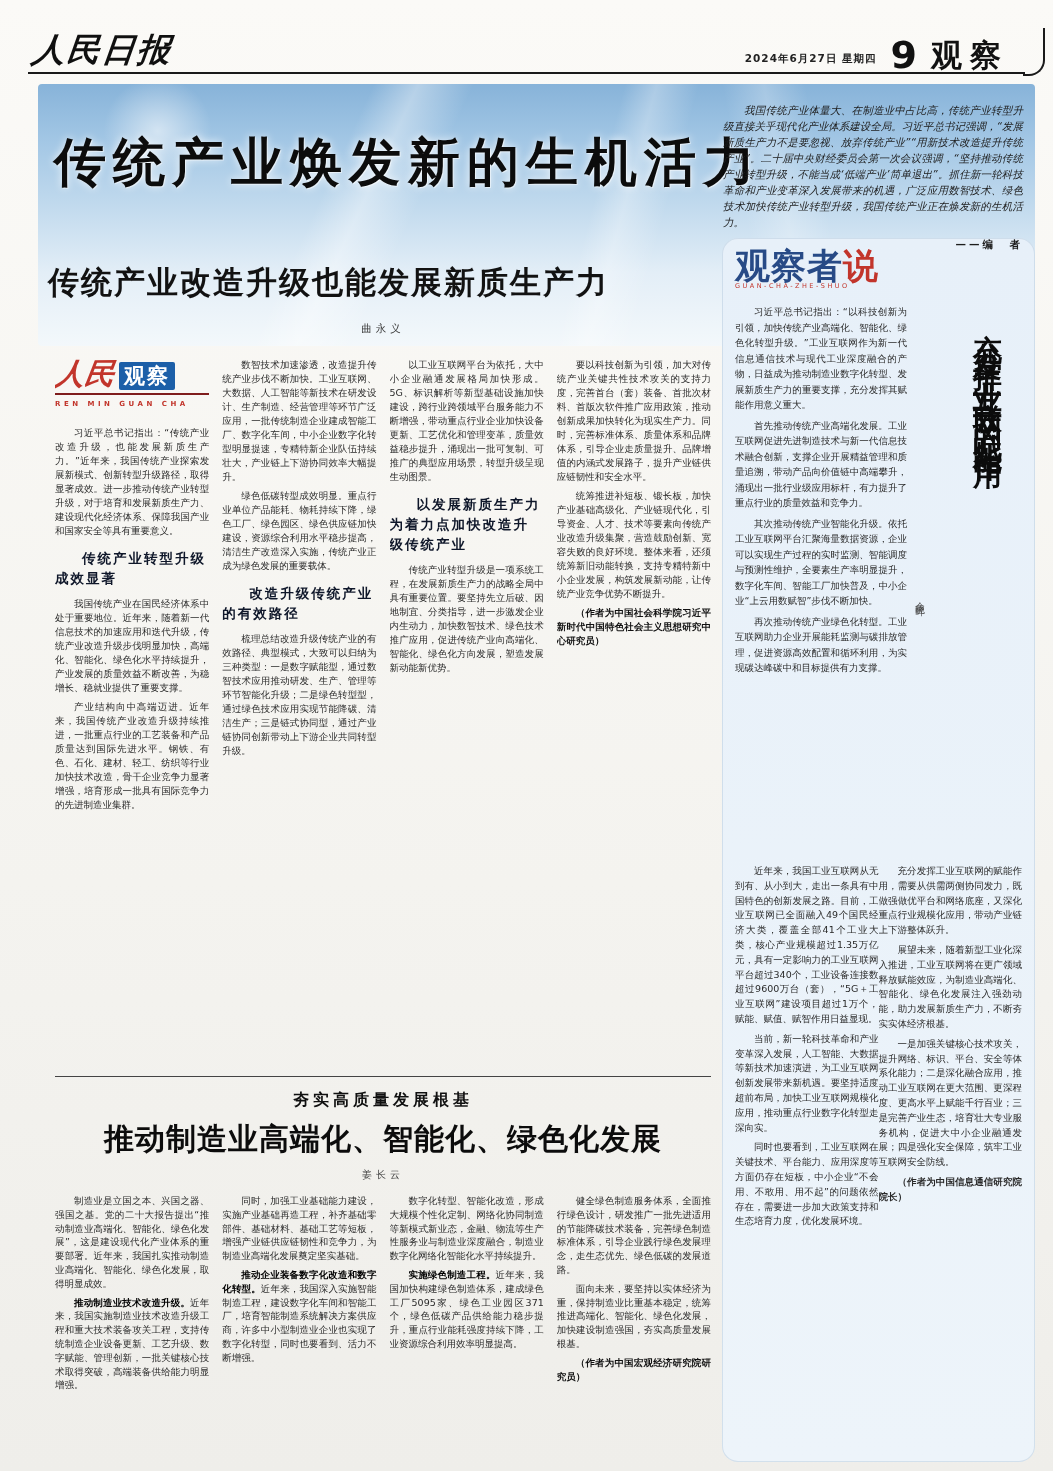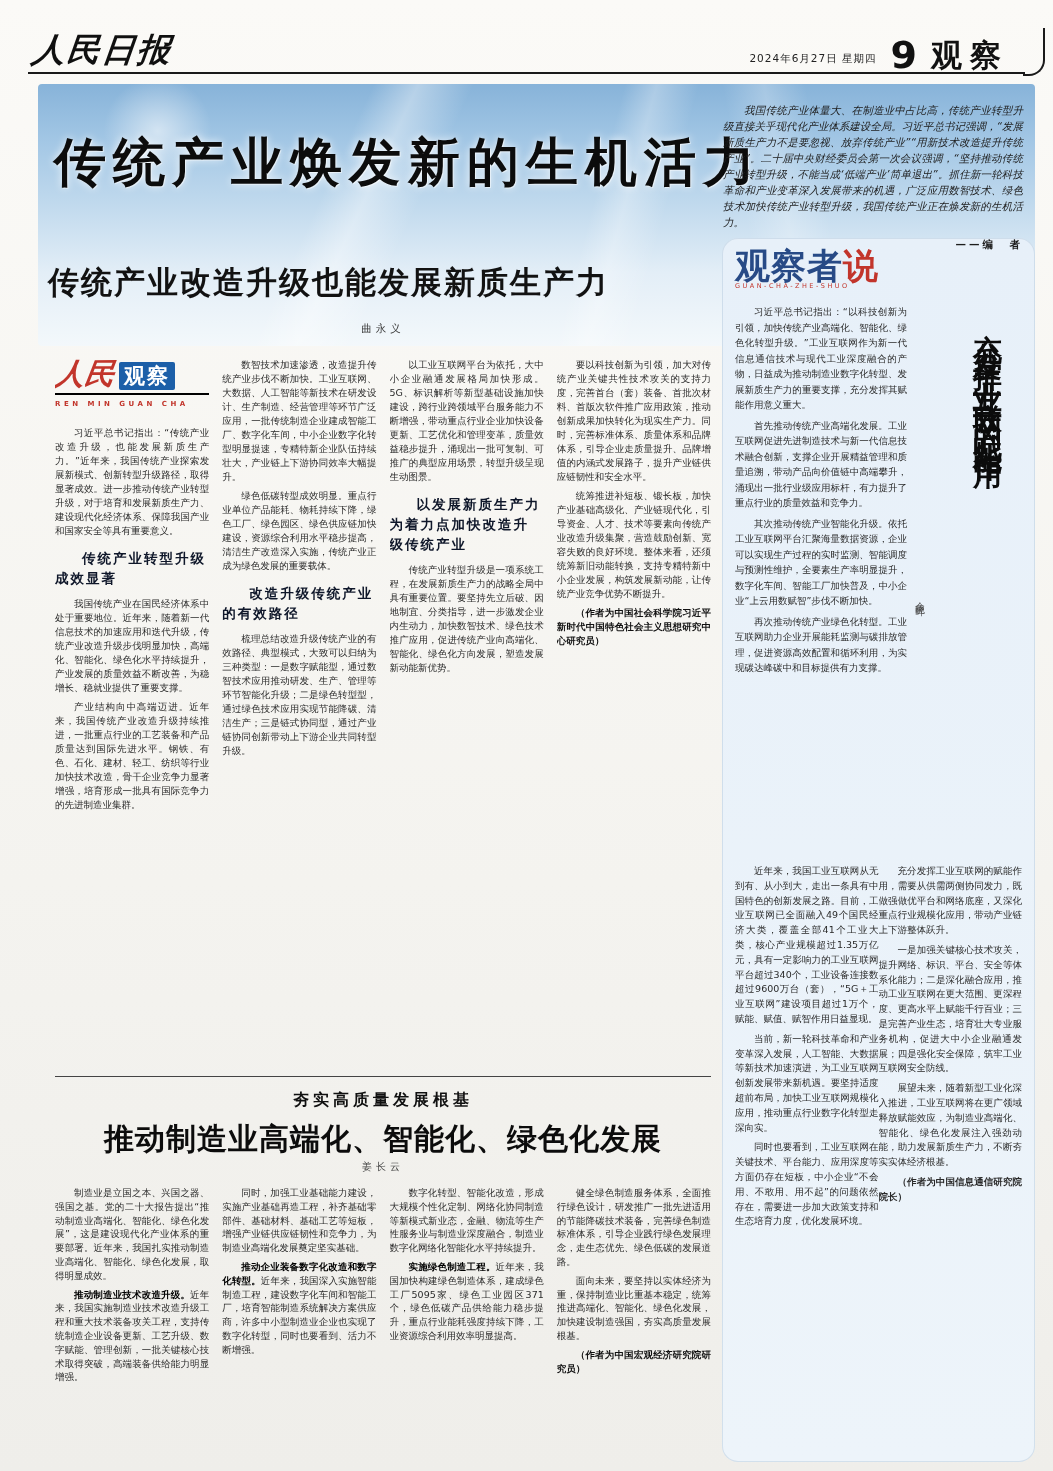--- a/index.html
+++ b/index.html
@@ -10,21 +10,21 @@
     -webkit-font-smoothing:antialiased;
   }
   
   .hdr{position:absolute;left:28px;top:26px;right:14px;height:46px;}
   .masthead{
     position:absolute;left:4px;top:2px;font-family:"DejaVu Serif","Liberation Serif",serif;
     font-style:italic;font-weight:bold;font-size:33px;letter-spacing:2px;color:#101010;
     transform:skewX(-6deg);
   }
   .hdr-right{position:absolute;right:30px;bottom:0;display:flex;align-items:flex-end;gap:14px;}
-  .hdr-date{font-size:10.5px;font-weight:normal;color:#222;padding-bottom:6px;letter-spacing:1px;}
+  .hdr-date{font-size:10.5px;font-weight:bold;color:#222;padding-bottom:6px;letter-spacing:1px;}
   .hdr-page{font-size:38px;font-weight:900;color:#111;line-height:34px;}
   .hdr-section{font-size:31px;font-weight:900;color:#111;letter-spacing:8px;line-height:34px;}
   .hdr-bracket{
     position:absolute;right:8px;top:28px;width:20px;height:46px;
     border-right:2.5px solid #1a1a1a;border-bottom:2.5px solid #1a1a1a;
     border-bottom-right-radius:16px;
   }
   .hdr-rule{position:absolute;left:28px;right:28px;top:72px;border-top:2.5px solid #1a1a1a;}
   
   .banner{
@@ -77,21 +77,21 @@
   .brand-row{display:flex;align-items:flex-end;gap:4px;}
   .brand-red{
     font-family:"DejaVu Serif","Liberation Serif",serif;font-style:italic;font-weight:bold;
     font-size:30px;line-height:32px;color:#c2352b;transform:skewX(-8deg);
   }
   .brand-blue{
     background:#1c5fa8;color:#fff;font-weight:900;font-size:21px;line-height:21px;
     padding:4px 5px 3px;letter-spacing:2px;border-radius:2px;
   }
   .brand-pinyin{
-    margin-top:3px;border-top:2px solid #000000;padding-top:2px;
+    margin-top:3px;border-top:2px solid #7f1d1d;padding-top:2px;
     font-size:7px;letter-spacing:3.5px;color:#c2352b;font-weight:bold;
   }
   
   .panel{
     position:absolute;left:722px;top:238px;width:313px;height:1224px;
     background:linear-gradient(180deg,#e7f0f9 0%,#edf4fa 100%);
     border-radius:16px;box-shadow:0 0 0 1px rgba(160,185,210,.35) inset;
     padding:14px 13px;box-sizing:border-box;overflow:hidden;
   }
   .obs-logo-wrap{height:48px;}
@@ -115,21 +115,21 @@
   .obs-col p{margin:0 0 5px;text-indent:2em;}
   .obs-credit{font-weight:700;text-indent:2em;}
   
   .bottom-rule{position:absolute;left:55px;top:1076px;width:656px;border-top:1.5px solid #444;}
   .bottom{position:absolute;left:55px;top:1086px;width:656px;height:378px;overflow:hidden;}
   .kicker{text-align:center;font-size:16px;font-weight:800;letter-spacing:4px;color:#101010;margin-top:4px;}
   .btitle{
     text-align:center;font-size:30px;font-weight:900;letter-spacing:1px;color:#0c0c0c;
     margin-top:8px;white-space:nowrap;
   }
-  .b-byline{text-align:center;font-size:10px;color:#3c3c3c;letter-spacing:4px;}
+  .b-byline{text-align:center;font-size:10px;color:#3c3c3c;margin-top:8px;letter-spacing:4px;}
   .b-cols{display:flex;gap:13px;margin-top:12px;height:262px;overflow:hidden;}
   .b-col{flex:1;font-size:9.5px;line-height:13.8px;text-align:justify;overflow:hidden;}
   .b-col p{margin:0 0 5px;text-indent:2em;}
 </style>
 </head>
 <body>
 
 <div class="hdr">
   <div class="masthead">人民日报</div>
   <div class="hdr-right">
@@ -203,22 +203,22 @@
     </div>
   </div>
   <div class="obs-cols">
     <div class="obs-col">
       <p>近年来，我国工业互联网从无到有、从小到大，走出一条具有中国特色的创新发展之路。目前，工业互联网已全面融入49个国民经济大类，覆盖全部41个工业大类，核心产业规模超过1.35万亿元，具有一定影响力的工业互联网平台超过340个，工业设备连接数超过9600万台（套），“5G＋工业互联网”建设项目超过1万个，赋能、赋值、赋智作用日益显现。</p>
       <p>当前，新一轮科技革命和产业变革深入发展，人工智能、大数据等新技术加速演进，为工业互联网创新发展带来新机遇。要坚持适度超前布局，加快工业互联网规模化应用，推动重点行业数字化转型走深向实。</p>
       <p>同时也要看到，工业互联网在关键技术、平台能力、应用深度等方面仍存在短板，中小企业“不会用、不敢用、用不起”的问题依然存在，需要进一步加大政策支持和生态培育力度，优化发展环境。</p>
     </div>
     <div class="obs-col">
       <p>充分发挥工业互联网的赋能作用，需要从供需两侧协同发力，既做强做优平台和网络底座，又深化重点行业规模化应用，带动产业链上下游整体跃升。</p>
+      <p>展望未来，随着新型工业化深入推进，工业互联网将在更广领域释放赋能效应，为制造业高端化、智能化、绿色化发展注入强劲动能，助力发展新质生产力，不断夯实实体经济根基。</p>
       <p>一是加强关键核心技术攻关，提升网络、标识、平台、安全等体系化能力；二是深化融合应用，推动工业互联网在更大范围、更深程度、更高水平上赋能千行百业；三是完善产业生态，培育壮大专业服务机构，促进大中小企业融通发展；四是强化安全保障，筑牢工业互联网安全防线。</p>
-      <p>展望未来，随着新型工业化深入推进，工业互联网将在更广领域释放赋能效应，为制造业高端化、智能化、绿色化发展注入强劲动能，助力发展新质生产力，不断夯实实体经济根基。</p>
       <p class="obs-credit">（作者为中国信息通信研究院院长）</p>
     </div>
   </div>
 </div>
 
 <div class="bottom-rule"></div>
 <div class="bottom">
   <div class="kicker">夯实高质量发展根基</div>
   <div class="btitle">推动制造业高端化、智能化、绿色化发展</div>
   <div class="b-byline">姜长云</div>

